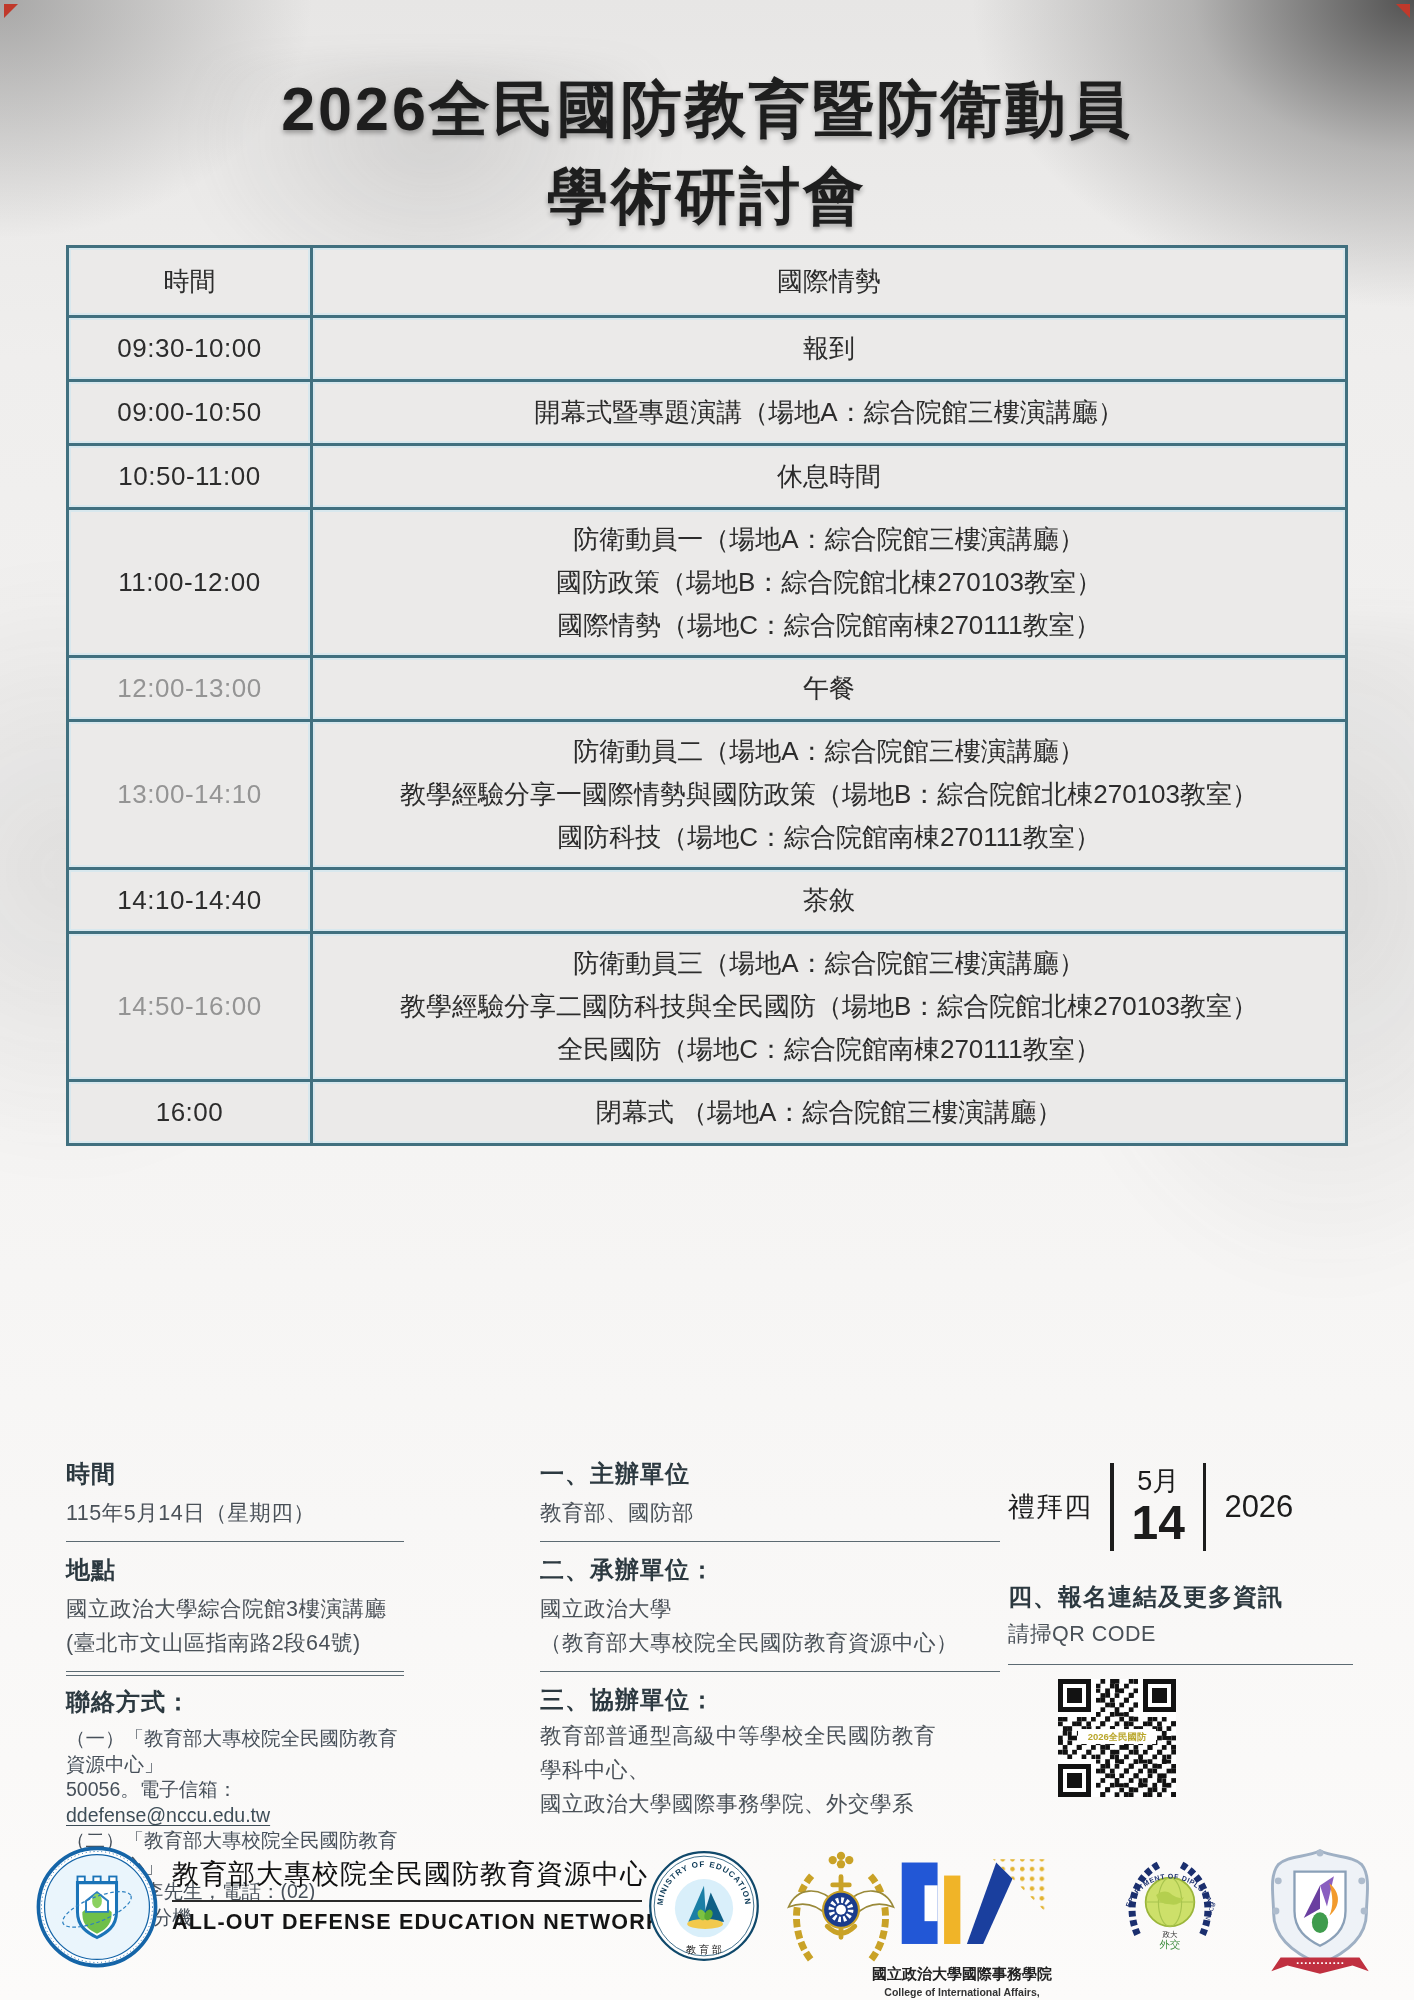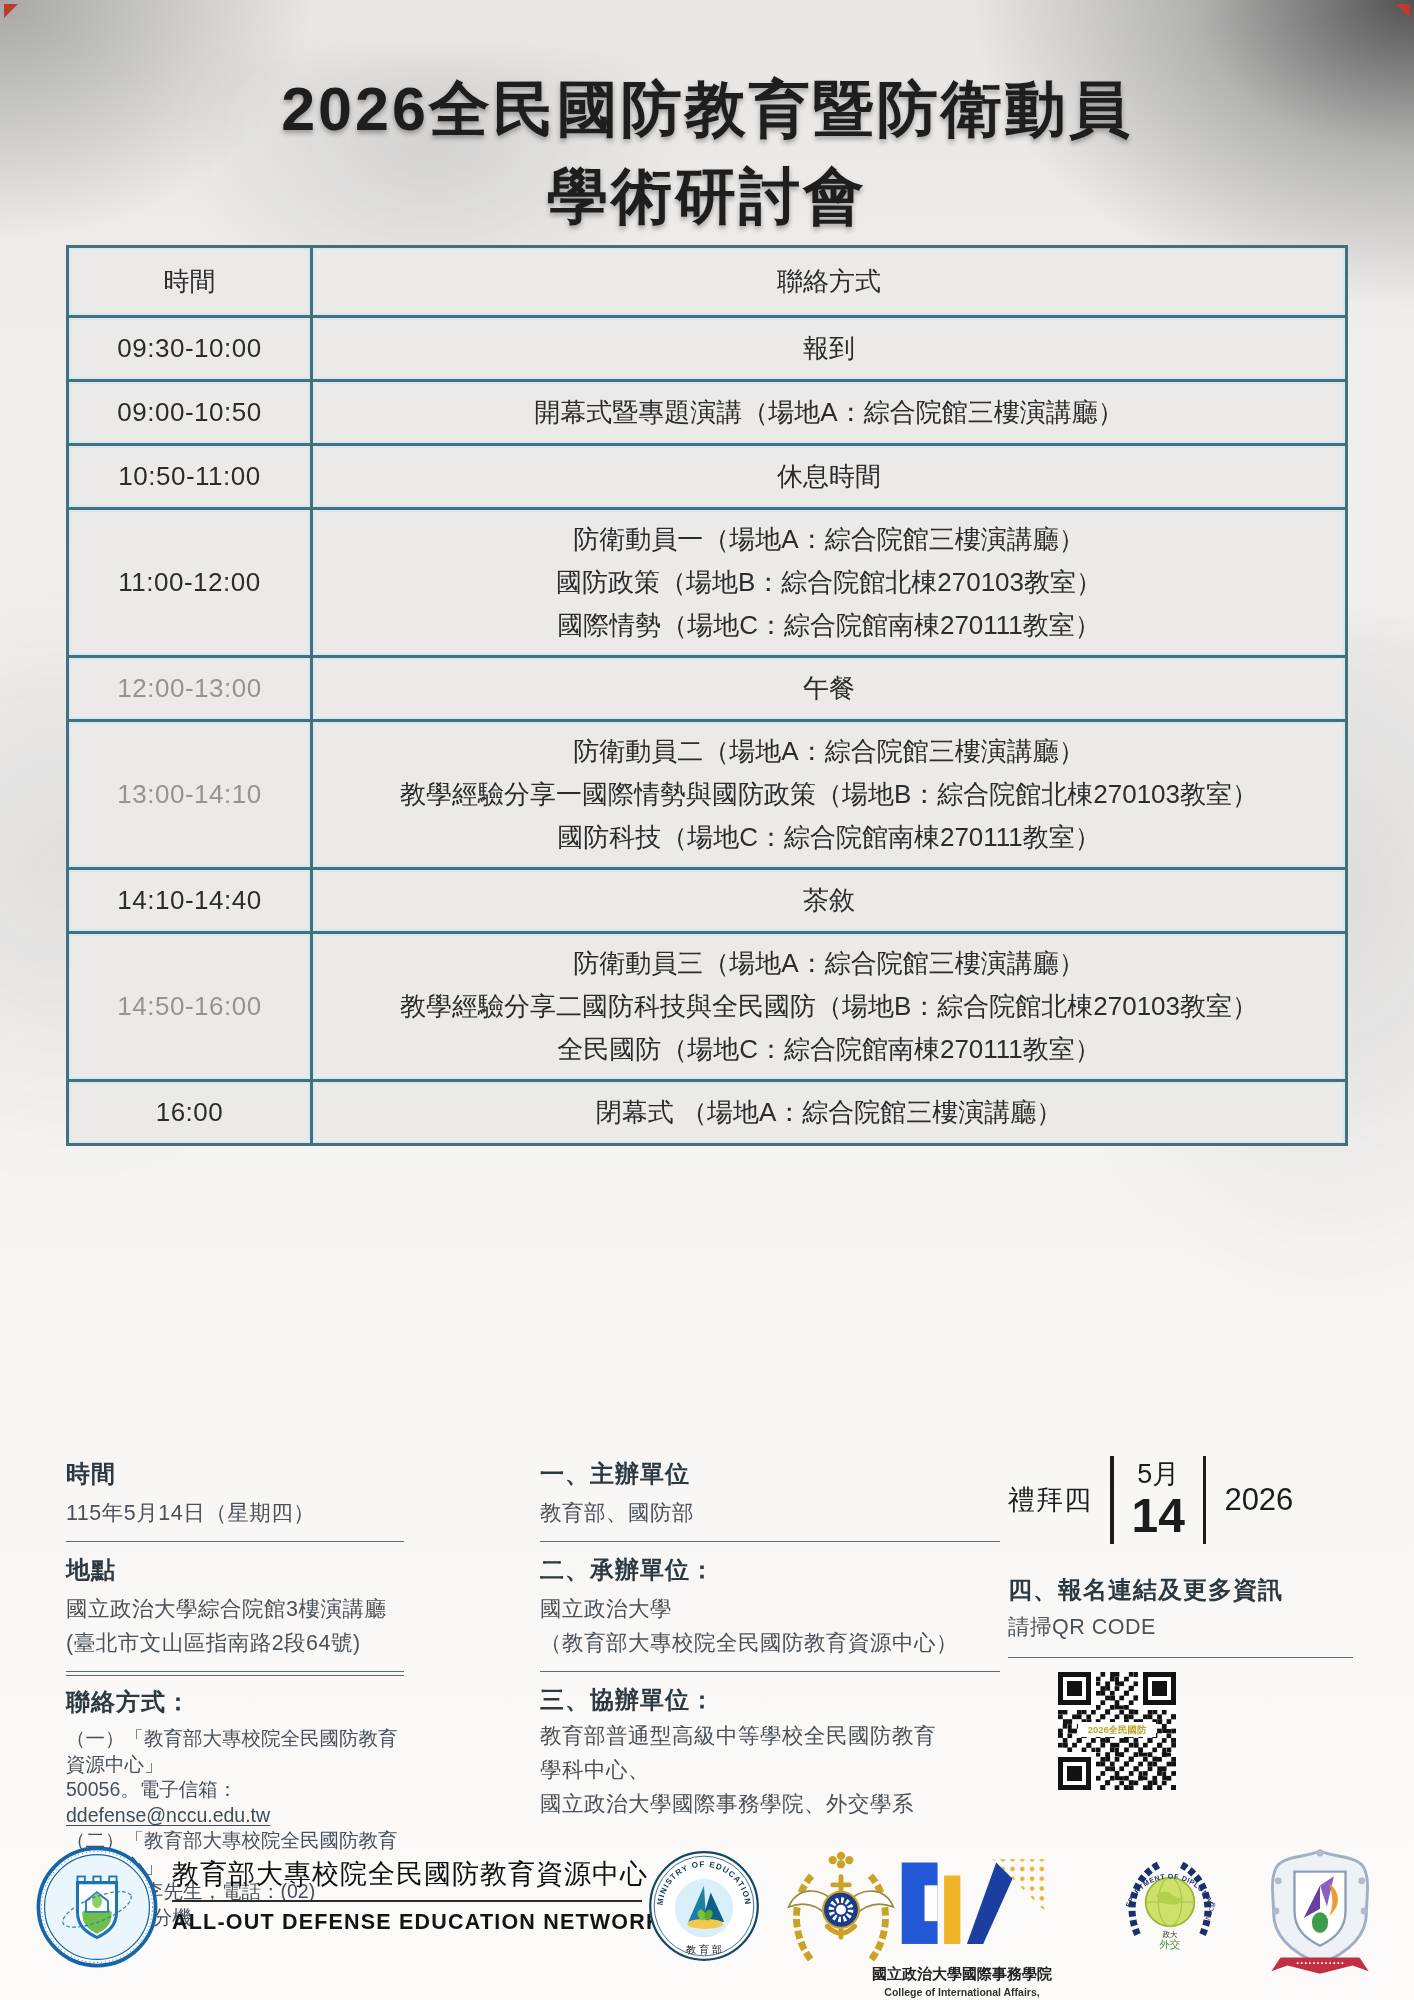--- a/index.html
+++ b/index.html
@@ -46,21 +46,21 @@
   .col .v{font-size:21.5px;margin-top:8px;color:#4a5158;letter-spacing:.5px;}
   .col hr{border:none;border-top:1.5px solid #5c6a72;margin:14px 0 12px;}
   .col hr.dbl{border-top:1.5px solid #5c6a72;border-bottom:1.5px solid #5c6a72;height:3px;margin:14px 0 10px;}
   .col-left{left:66px;top:1458px;width:338px;}
   .col-mid{left:540px;top:1458px;width:460px;}
   .col-right{left:1008px;top:1452px;width:345px;}
   .contact{margin-top:8px;font-size:19.5px;line-height:25.5px;color:#47505a;}
   .contact .email{text-decoration:underline;text-underline-offset:3px;color:#3e4e58;cursor:pointer;}
 
   
-  .date-badge{display:flex;align-items:center;gap:18px;height:96px;color:#1c1c1c;}
+  .date-badge{display:flex;align-items:center;gap:18px;height:96px;color:#1c1c1c;margin-top:7px;}
   .date-badge .weekday{font-size:27px;letter-spacing:1px;}
   .date-badge .bar{width:3.5px;height:88px;background:#1d1d1d;}
   .date-badge .md{display:flex;flex-direction:column;align-items:center;line-height:1;}
   .date-badge .month{font-size:27px;margin-bottom:4px;}
   .date-badge .day{font-size:48px;font-weight:700;}
   .date-badge .year{font-size:31px;}
   .col-right .h{margin-top:26px;}
   .col-right .v{margin-top:6px;}
   .col-right hr{margin-top:16px;}
   .qr-wrap{margin:14px 0 0 50px;}
@@ -90,21 +90,21 @@
   <h1 class="title"><span>2026全民國防教育暨防衛動員</span><br><span>學術研討會</span></h1>
 
   <table class="schedule">
     <colgroup>
         <col class="c-time">
         <col>
       </colgroup>
     <thead>
       <tr>
         <th>時間</th>
-        <th>聯絡方式</th>
+        <th>國際情勢</th>
       </tr>
     </thead>
     <tbody>
         <tr class="single">
           <td class="time-cell">09:30-10:00</td>
           <td class="activity-cell">
             <div>報到</div>
           </td>
         </tr>
         <tr class="single">

